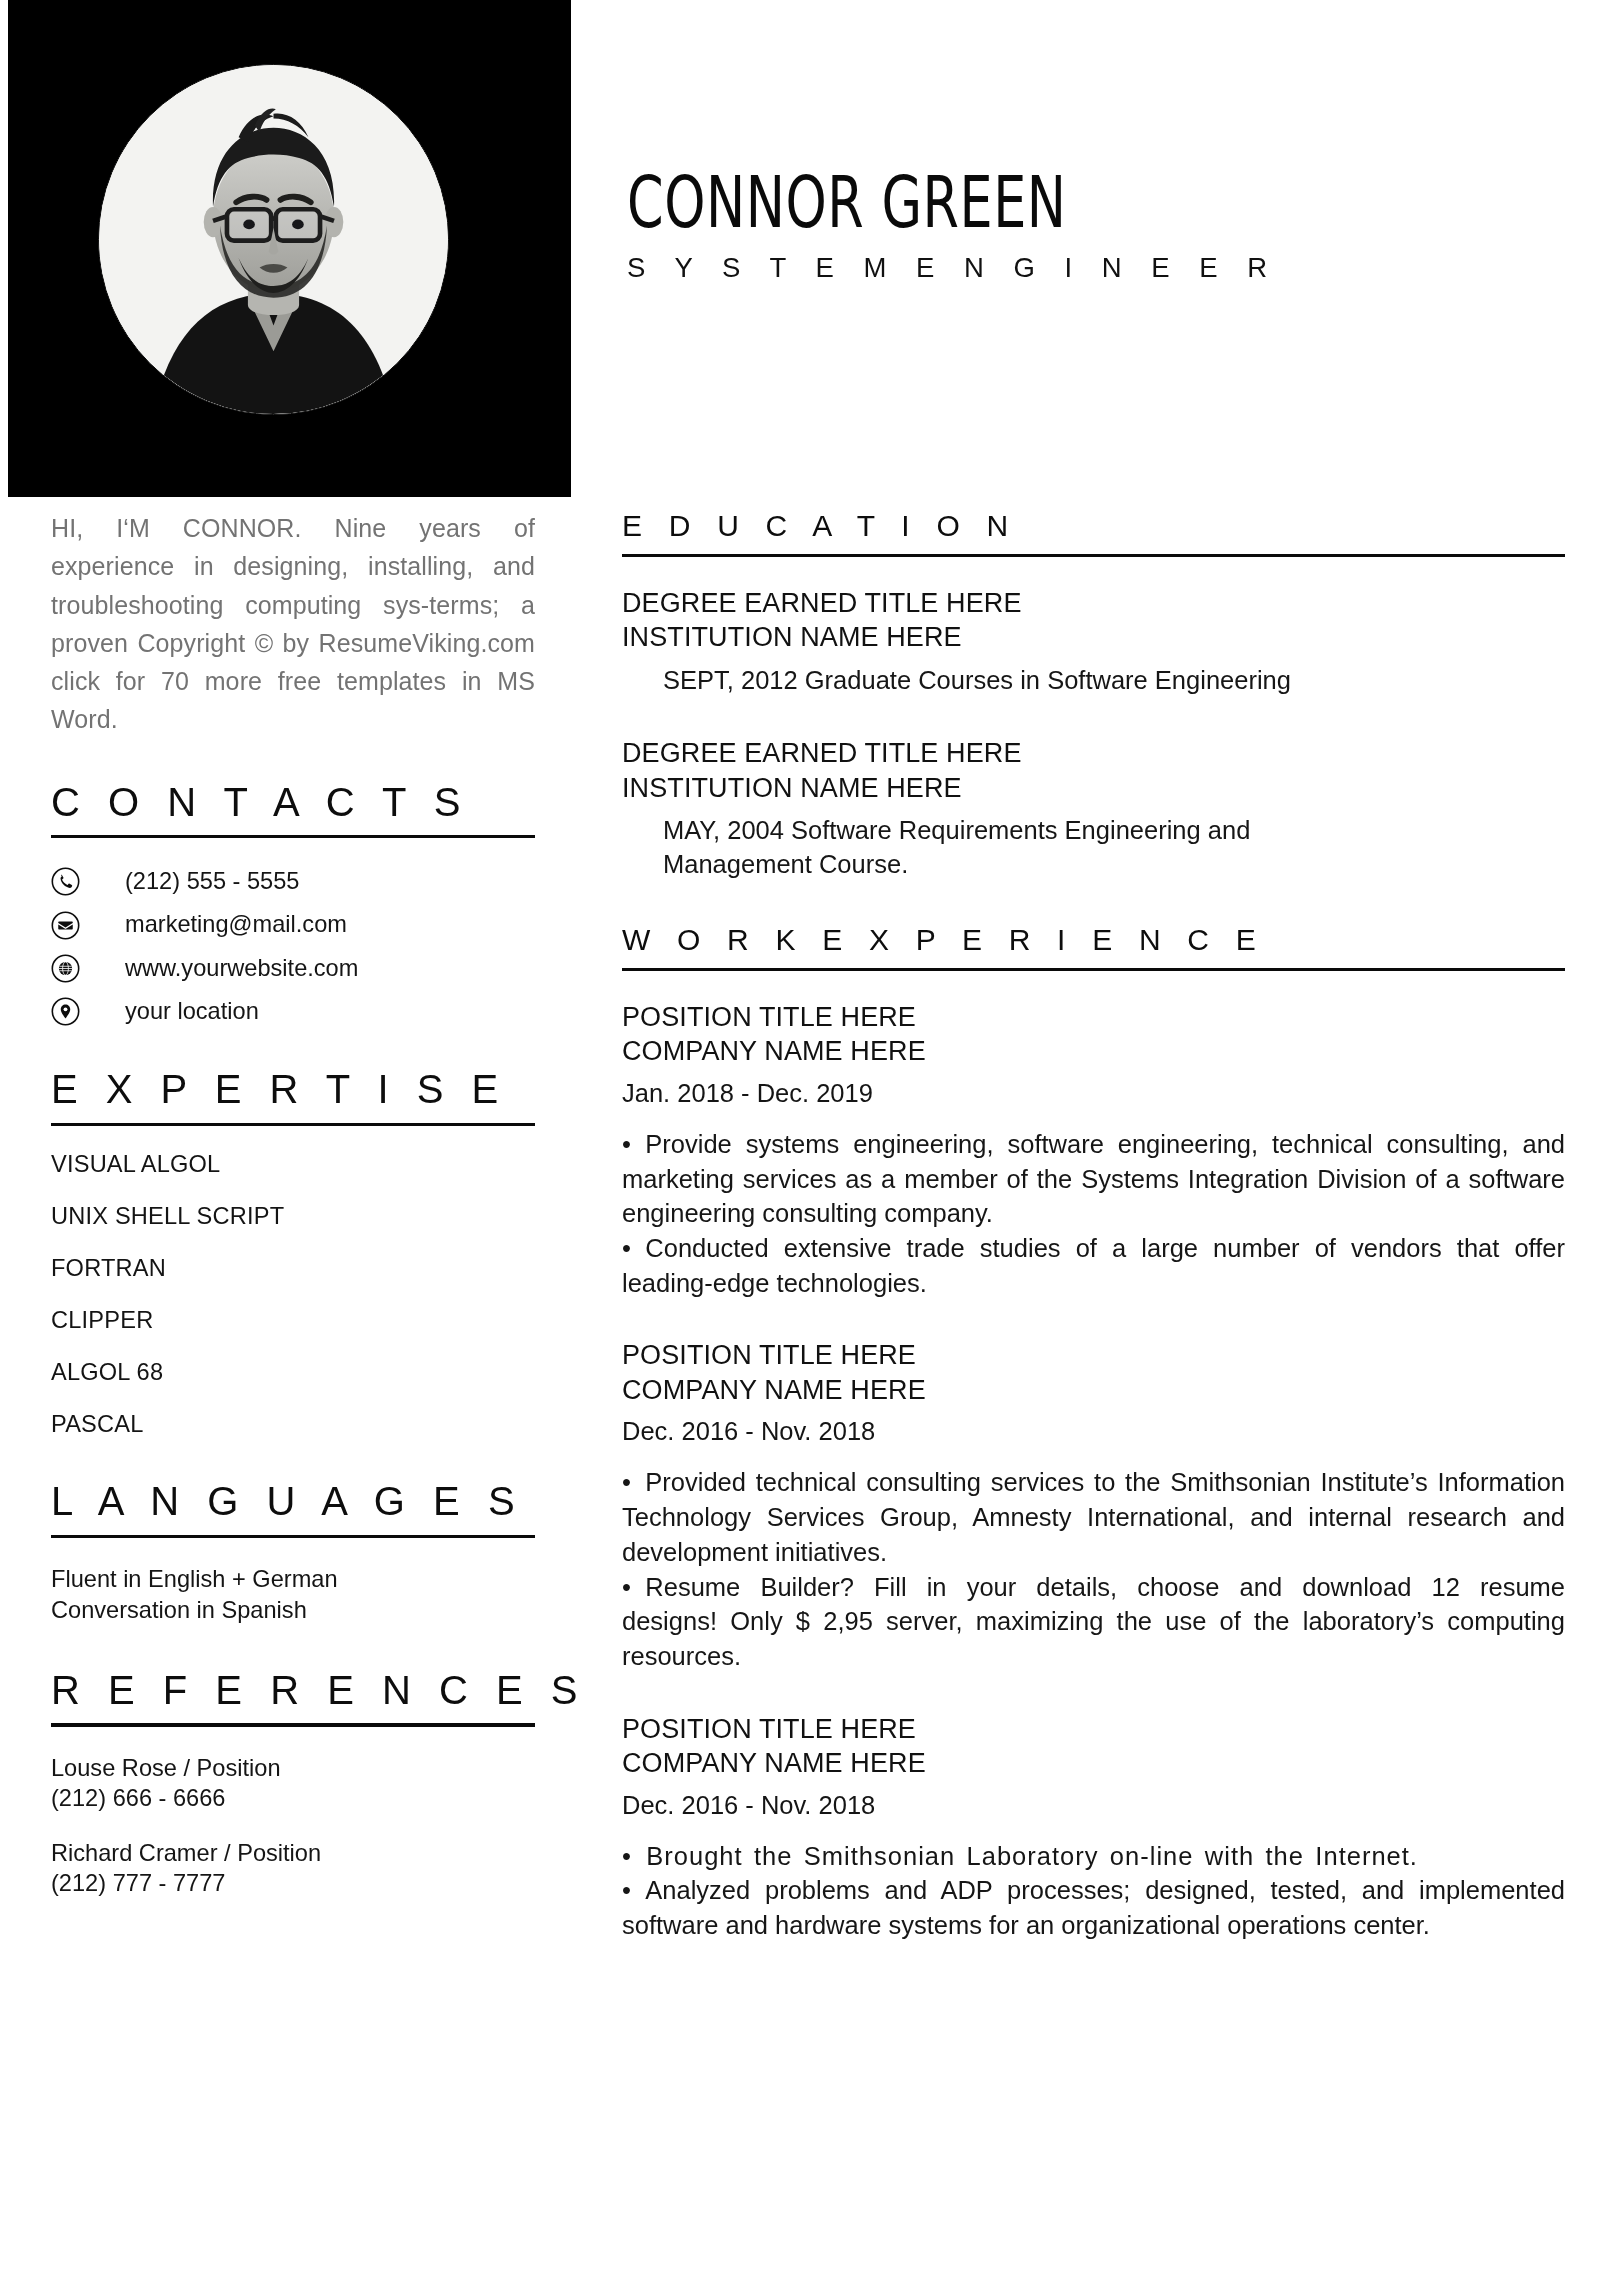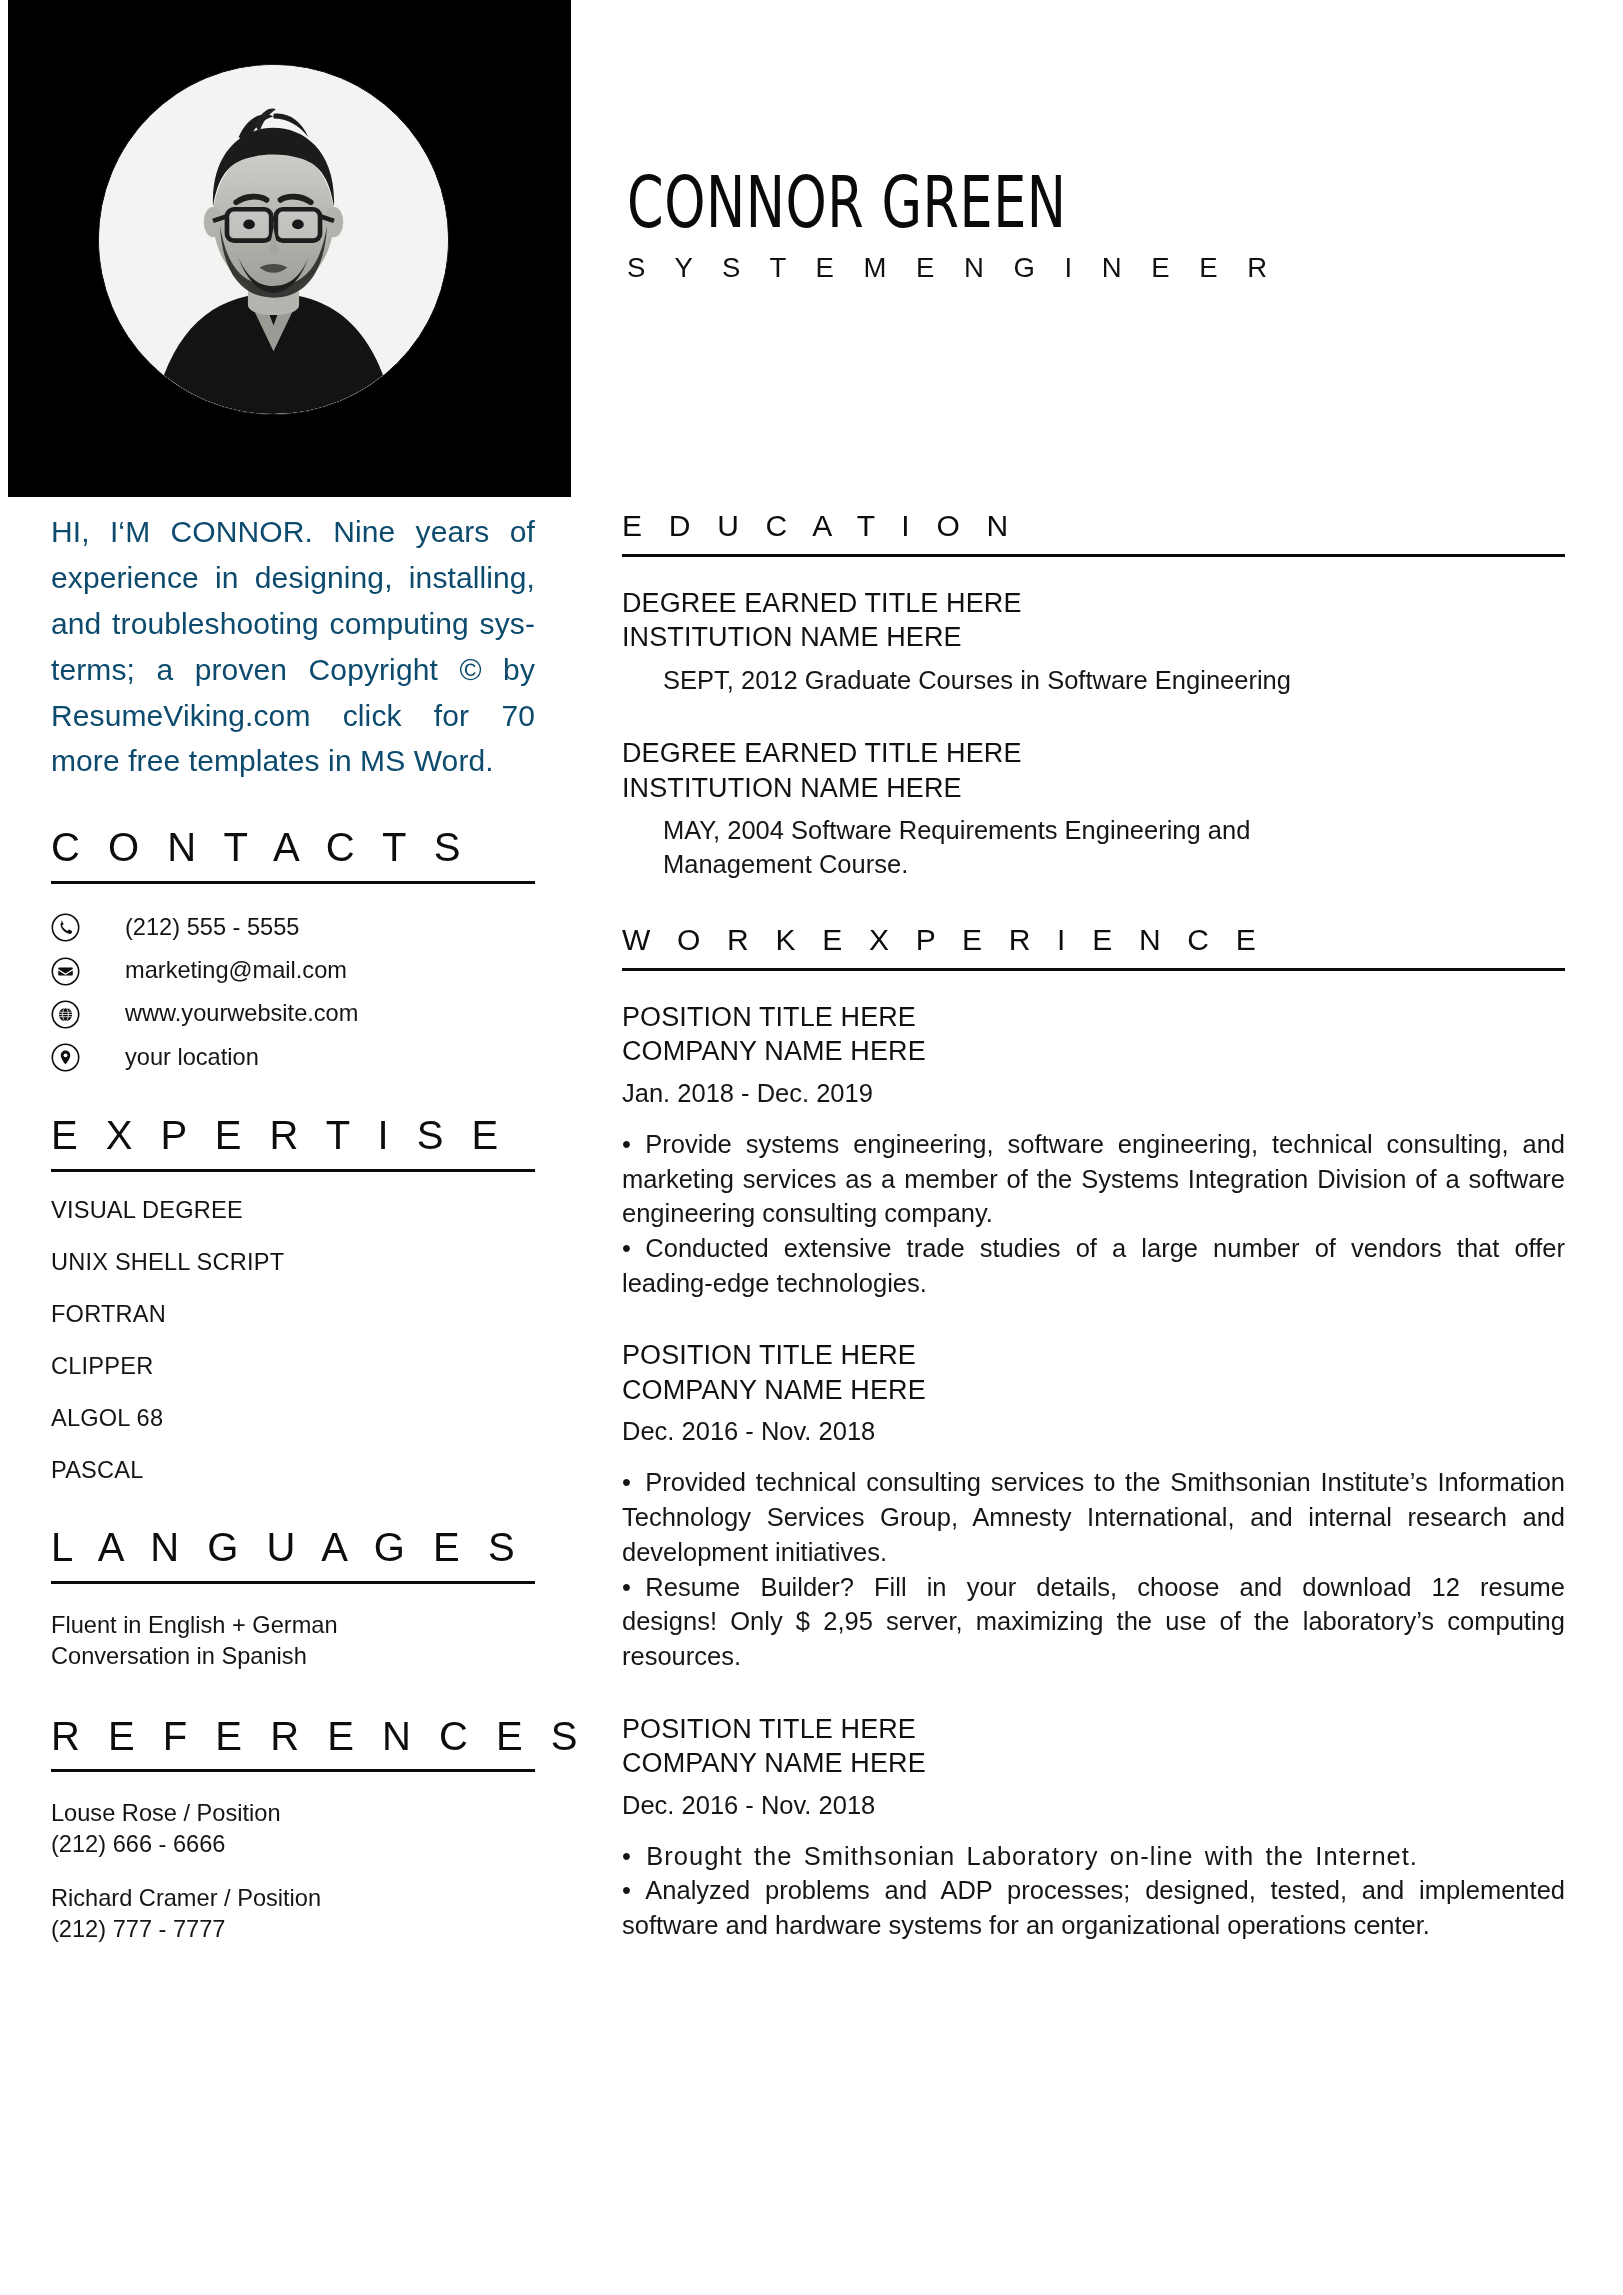--- a/index.html
+++ b/index.html
@@ -82,24 +82,24 @@
   }
   .sec-head.right { font-size:30px; letter-spacing:9.2px; }
   .rule {
     height:3.3px;
     background:#0a0a0a;
     margin-top:10.5px;
   }
 
   
   .intro {
-    font-size:30px;
+    font-size:25px;
     line-height:1.53;
     text-align:justify;
-    color:#0c4a6e;
+    color:#737373;
     letter-spacing:0.1px;
   }
 
   
   .contacts { margin-top:29px; }
   .contact-row {
     display:flex;
     align-items:center;
     margin-top:14.4px;
     gap:28px;
@@ -318,21 +318,21 @@
 
     </div>
   </div>
 
   <div class="mt-sec">
     <div class="sec-head">E X P E R T I S  E</div>
     <div class="rule"></div>
 
     <div>
       <div class="skill-row">
-        <span class="skill-name">VISUAL DEGREE</span>
+        <span class="skill-name">VISUAL ALGOL</span>
         <span class="skill-bar-track"><span class="skill-bar-fill" style="width: 100%;"></span></span>
       </div>
       <div class="skill-row">
         <span class="skill-name">UNIX SHELL SCRIPT</span>
         <span class="skill-bar-track"><span class="skill-bar-fill" style="width: 100%;"></span></span>
       </div>
       <div class="skill-row">
         <span class="skill-name">FORTRAN</span>
         <span class="skill-bar-track"><span class="skill-bar-fill" style="width: 100%;"></span></span>
       </div>

